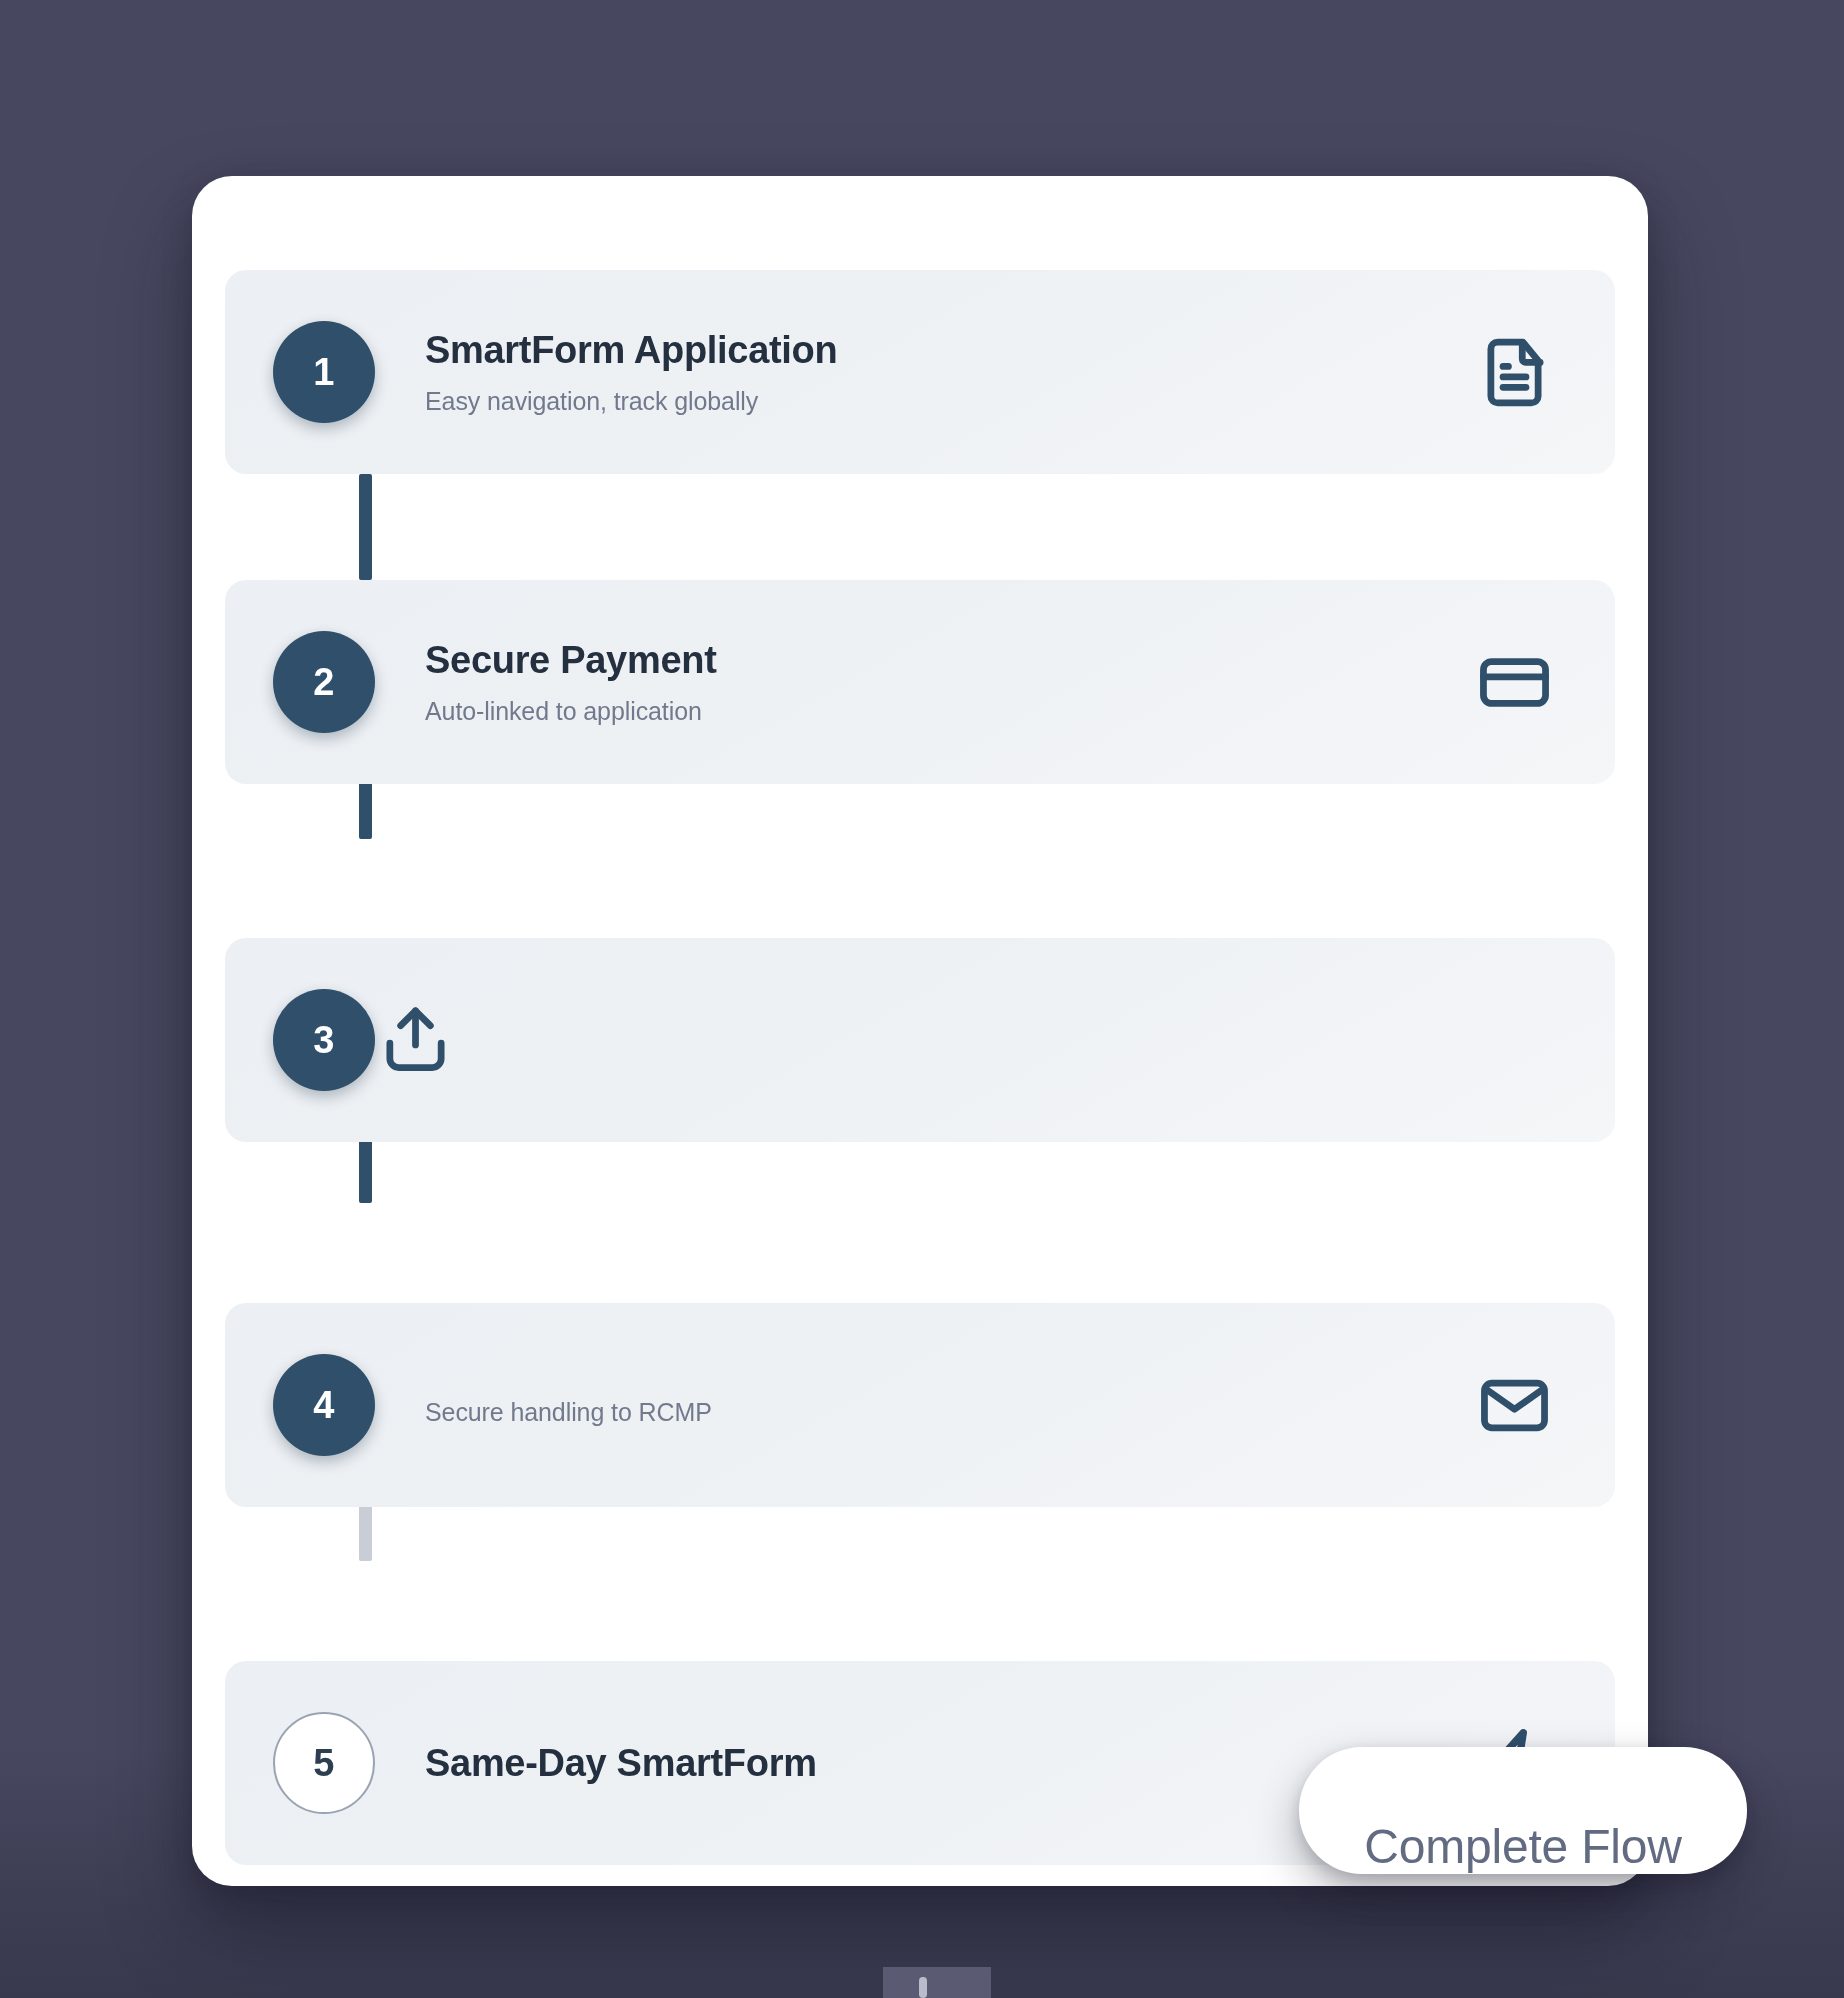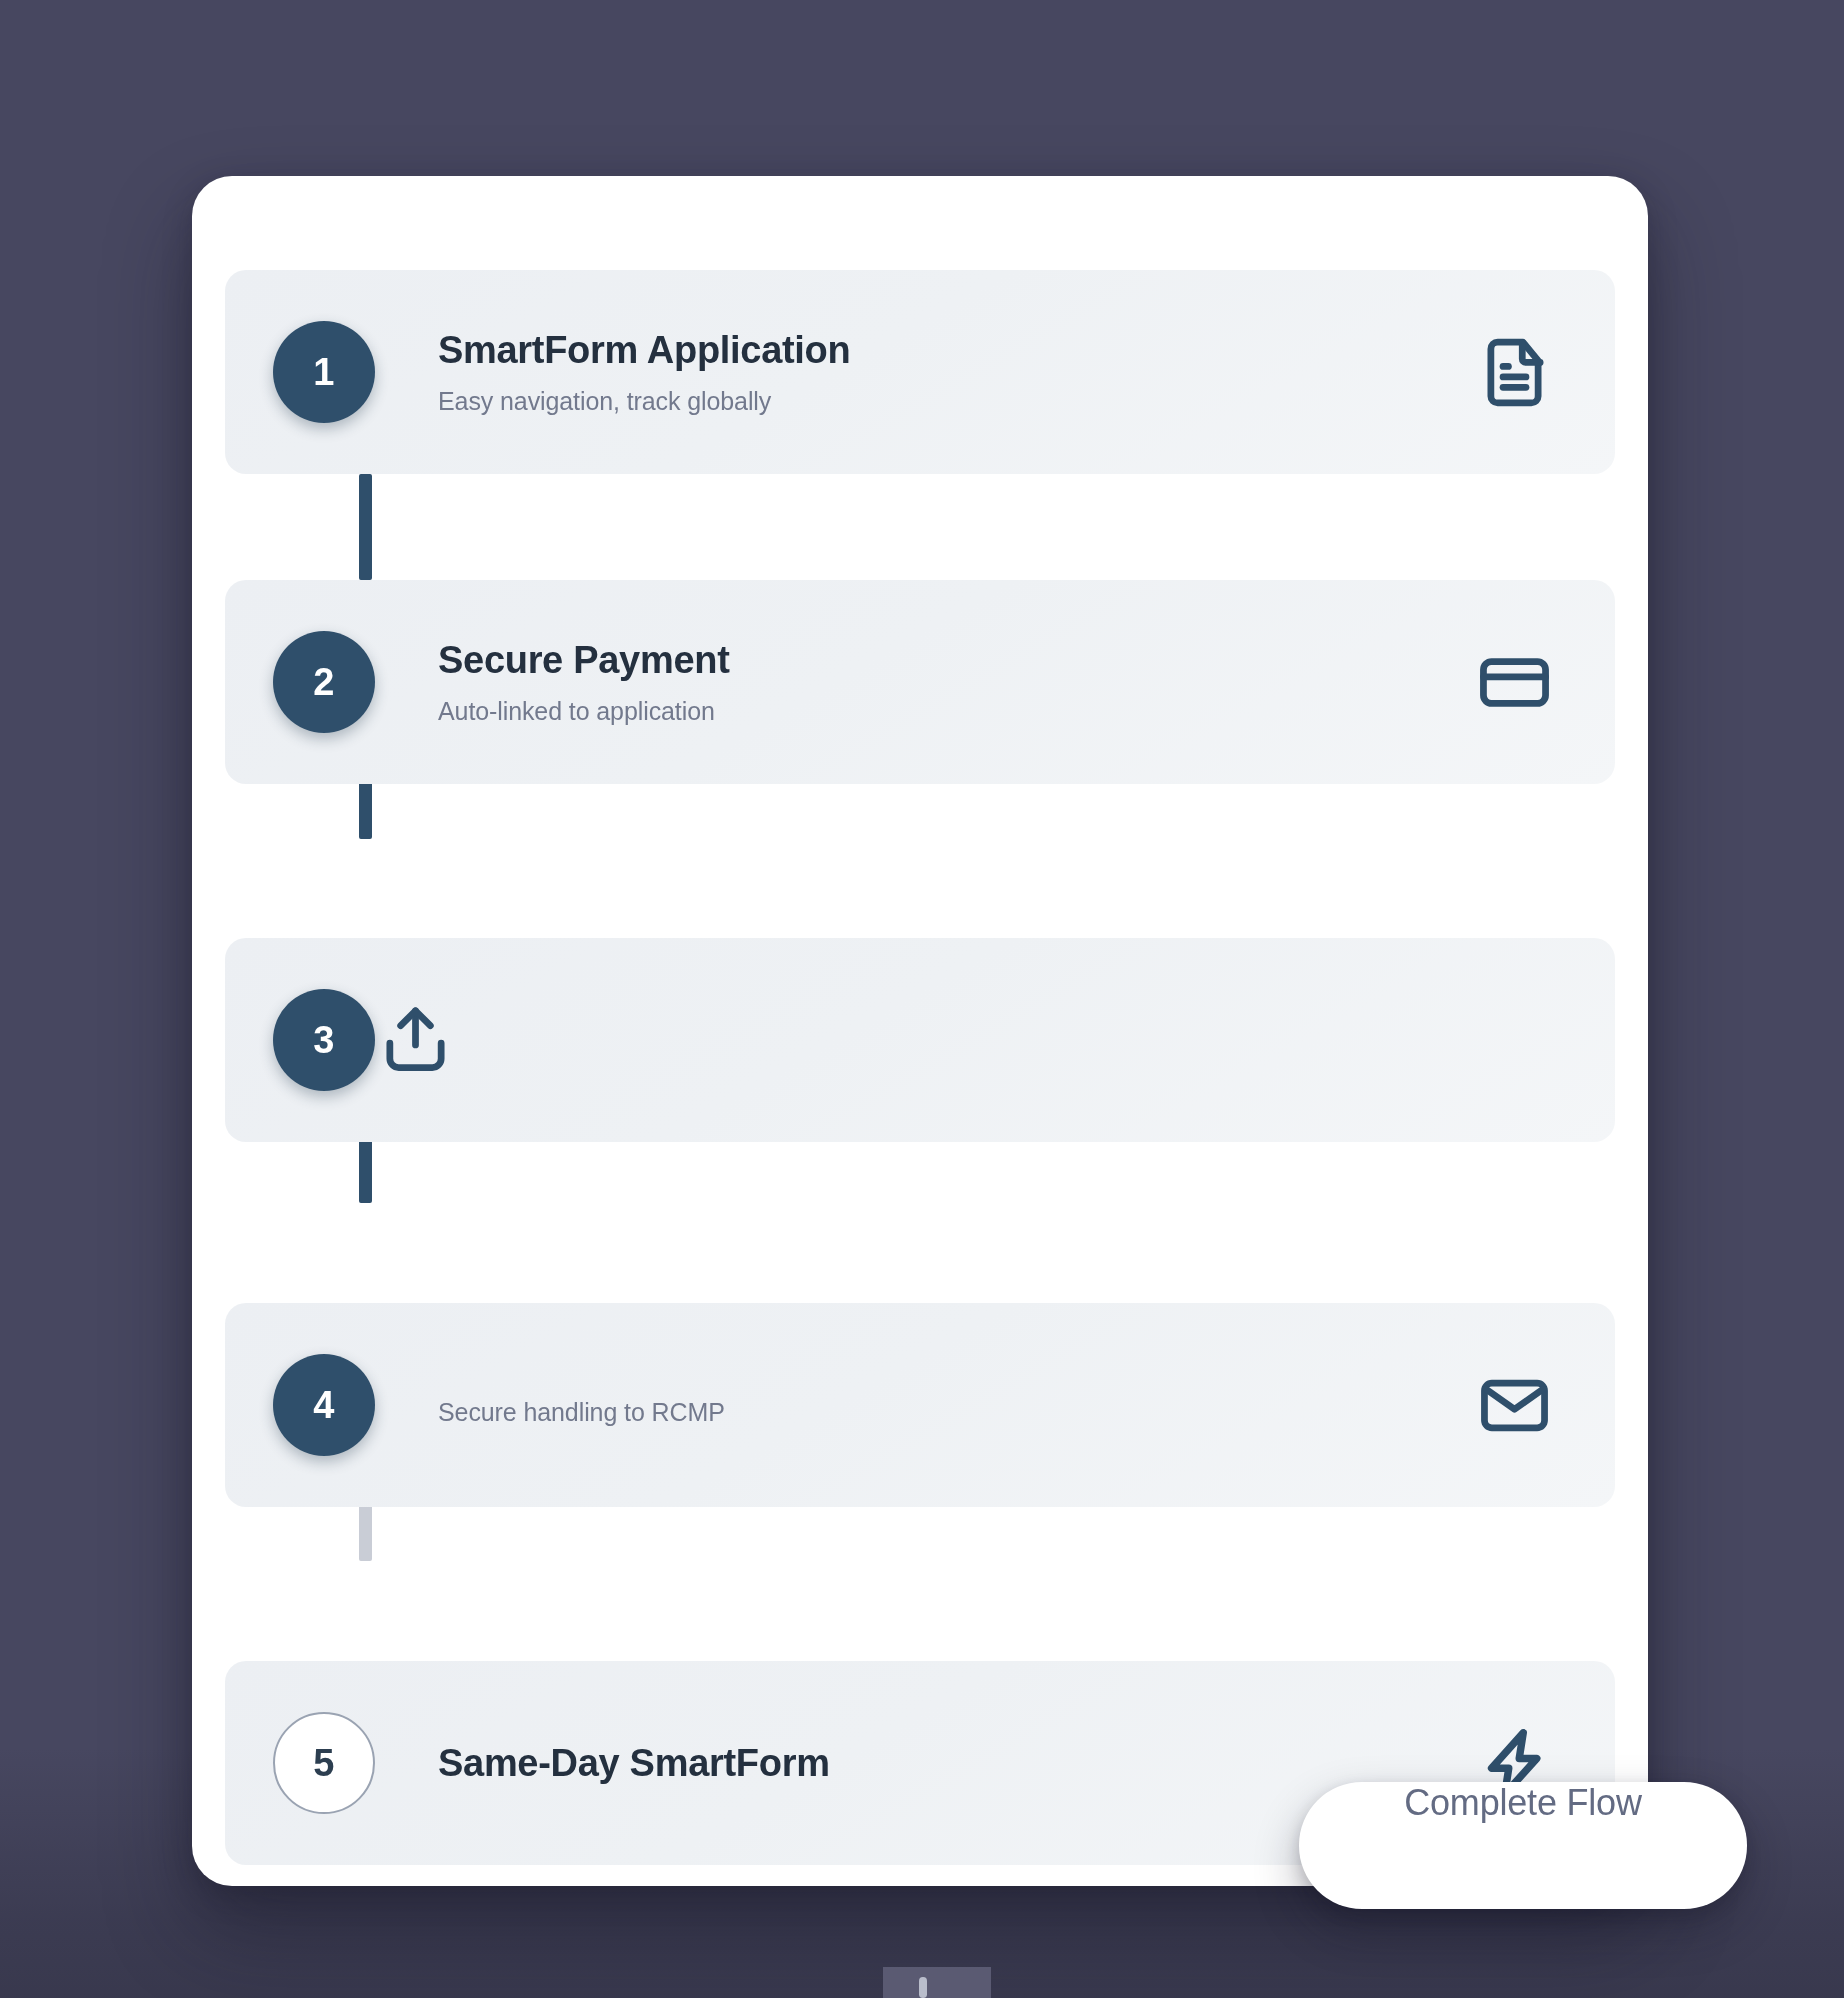--- a/index.html
+++ b/index.html
@@ -93,21 +93,21 @@
     box-shadow: 0 5.8px 13.4px rgba(30,52,72,0.30);
   }
   .badge.hollow {
     background: #ffffff;
     color: #2c3e50;
     border: 2.9px solid #9aa3b2;
   }
 
   .texts {
     flex: 1 1 auto;
-    margin-left: 63px;
+    margin-left: 50px;
     min-width: 0;
   }
   .title {
     font-size: 38px;
     font-weight: 700;
     color: #24303f;
     letter-spacing: -0.3px;
     line-height: 1.18;
     white-space: nowrap;
   }
@@ -136,30 +136,29 @@
   
   .pill {
     position: absolute;
     left: 1299px;
     top: 1747px;
     width: 448px;
     height: 127px;
     background: #ffffff;
     border-radius: 63px;
     display: flex;
-    align-items: flex-start;
+    align-items: flex-end;
     justify-content: center;
-    font-size: 36px;
+    font-size: 48px;
     font-weight: 400;
     color: #636b83;
     letter-spacing: -0.2px;
     box-shadow: 0 21px 46px rgba(20,20,38,0.30),
                 0 5.8px 15.4px rgba(20,20,38,0.18);
     z-index: 20;
-    margin-top: 35px;
   }
 
   
   .nub-plate {
     position: absolute;
     left: 883px;
     top: 1967px;
     width: 108px;
     height: 31px;
     background: #5a5a72;

